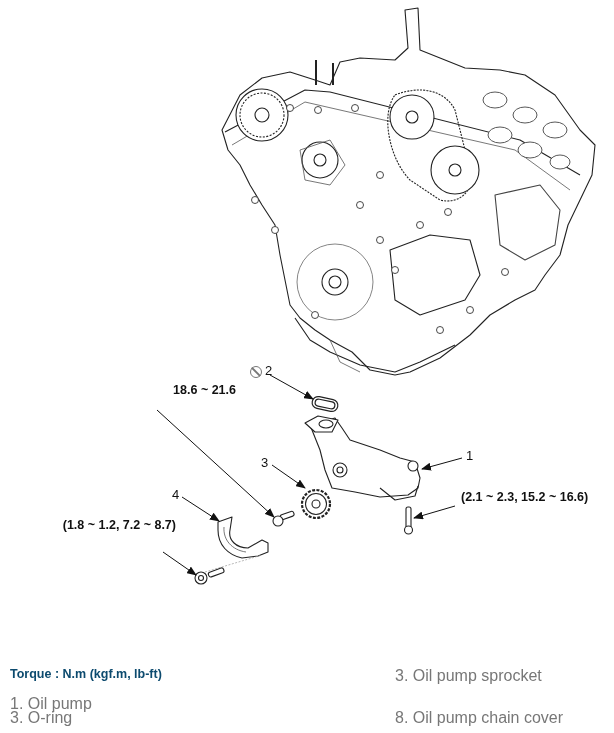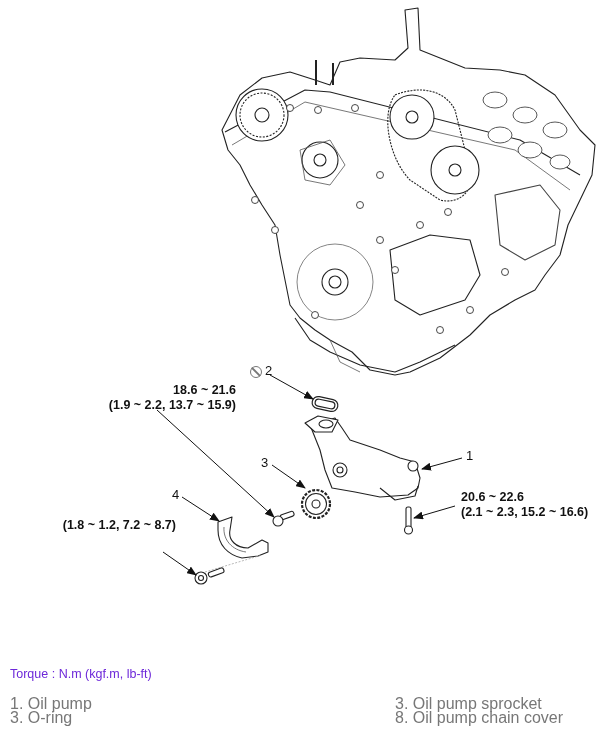--- a/index.html
+++ b/index.html
@@ -7,21 +7,21 @@
          font-family: "Liberation Sans", sans-serif; color: #000; }
   #diagram { position: absolute; left: 0; top: 0; width: 614px; height: 650px; }
   .torque { position: absolute; font-weight: bold; font-size: 12.5px; line-height: 15px;
             text-align: right; white-space: nowrap; color: #111; }
   .torque-left { text-align: left; }
   .callout { position: absolute; font-size: 13px; color: #111; line-height: 14px; }
   .nouse { position: absolute; width: 10px; height: 10px; border: 1.6px solid #777;
            border-radius: 50%; }
   .nouse::after { content: ""; position: absolute; left: 4.2px; top: -1px; width: 1.6px; height: 12px;
                   background: #777; transform: rotate(-45deg); }
-  #legend-title { position: absolute; left: 10px; top: 667px; font-weight: normal; font-size: 12.5px; color: #6d28d9; }
+  #legend-title { position: absolute; left: 10px; top: 667px; font-weight: bold; font-size: 12.5px; color: #0c4a6e; }
   .legend-item { position: absolute; font-size: 16px; color: #777; line-height: 13px; }
 </style>
 </head>
 <body>
 
 <svg id="diagram" viewBox="0 0 614 650" xmlns="http://www.w3.org/2000/svg">
   <defs>
     <marker id="arr" markerWidth="10" markerHeight="8" refX="9" refY="4" orient="auto" markerUnits="userSpaceOnUse">
       <path d="M0,0 L10,4 L0,8 Z" fill="#111"></path>
     </marker>
@@ -142,27 +142,25 @@
 </svg>
 
 <div class="callout" style="left:466px; top:449px;">1</div>
 <div class="nouse" style="left:250px; top:366px;"></div>
 <div class="callout" style="left:265px; top:364px;">2</div>
 <div class="callout" style="left:261px; top:456px;">3</div>
 <div class="callout" style="left:172px; top:488px;">4</div>
 
 <div class="torque" style="left:86px; top:383px; width:150px;">
   <div>18.6 ~ 21.6</div>
-  <div>(1.9 ~ 2.2, 13.7 ~ 15.9)</div>
 </div>
 <div class="torque" style="left:48px; top:518px; width:128px;">
   <div>(1.8 ~ 1.2, 7.2 ~ 8.7)</div>
 </div>
 <div class="torque torque-left" style="left:461px; top:490px;">
-  <div>20.6 ~ 22.6</div>
   <div>(2.1 ~ 2.3, 15.2 ~ 16.6)</div>
 </div>
 
 <div id="legend-title">Torque : N.m (kgf.m, lb-ft)</div>
 <div class="legend-item" style="left:10px; top:697px;">1. Oil pump</div>
 <div class="legend-item" style="left:10px; top:711px;">3. O-ring</div>
-<div class="legend-item" style="left:395px; top:697px;">3. Oil pump sprocket</div>
+<div class="legend-item" style="left:395px; top:669px;">3. Oil pump sprocket</div>
 <div class="legend-item" style="left:395px; top:711px;">8. Oil pump chain cover</div>
 
 </body></html>

